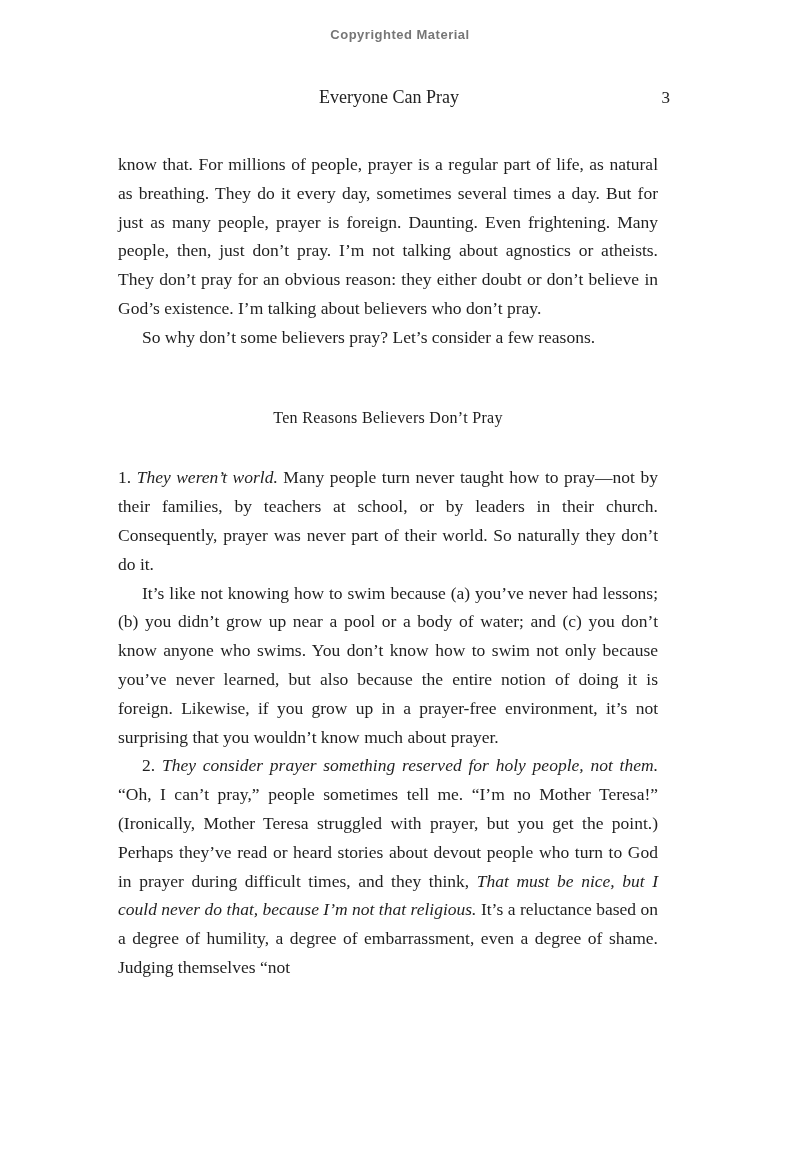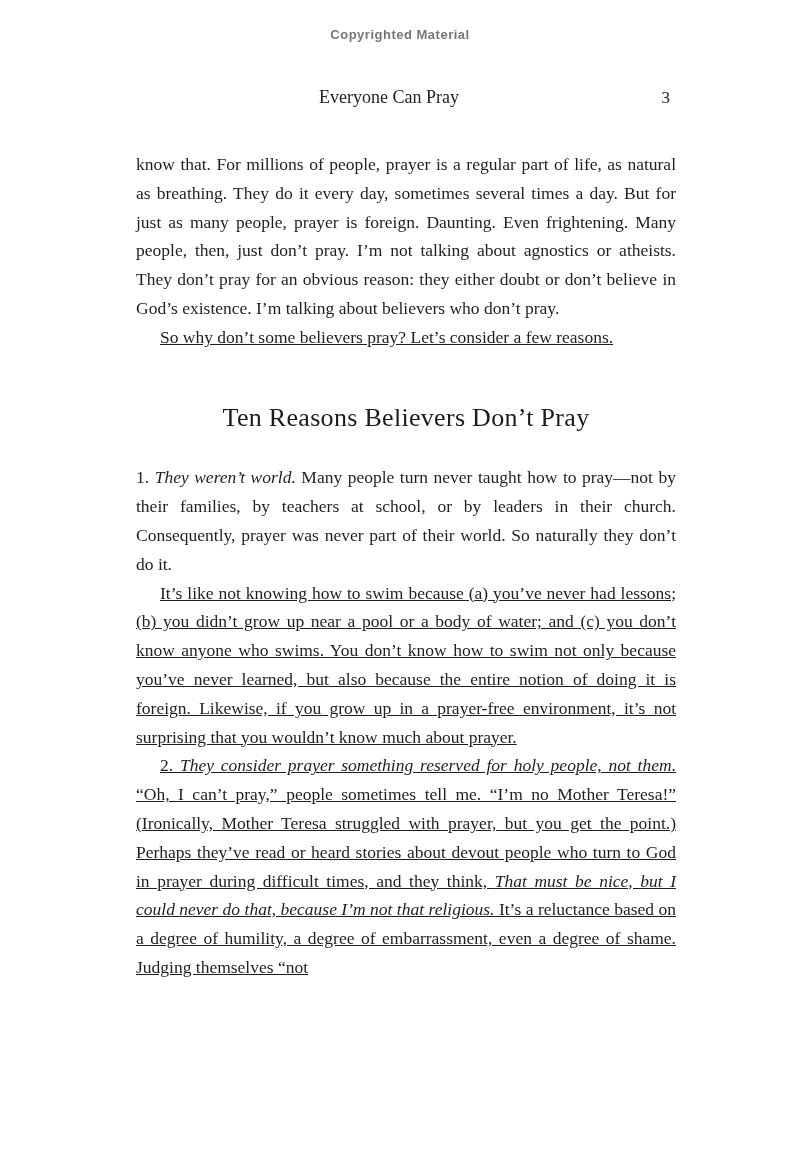--- a/index.html
+++ b/index.html
@@ -41,41 +41,40 @@
   .page-number {
     position: absolute;
     top: 88px;
     right: 130px;
     font-size: 17px;
     color: #232323;
   }
   .body-text {
     position: absolute;
     top: 150px;
-    left: 136px;
+    left: 118px;
     width: 540px;
     font-size: 17.5px;
     line-height: 28.8px;
     text-align: justify;
     color: #1f1f1f;
   }
   .body-text p {
     margin: 0;
     padding: 0;
   }
   .body-text p.indent {
     text-indent: 24px;
-    text-decoration: underline;
   }
   .section-heading {
     font-family: "Liberation Serif", serif;
     font-weight: normal;
     text-align: center;
     text-indent: 0;
-    font-size: 26px;
+    font-size: 16px;
     letter-spacing: 0.3px;
     color: #1c1c1c;
     margin: 52px 0 31px 0;
   }
   .italic { font-style: italic; }
 </style>
 </head>
 <body>
 
 <div class="page">

